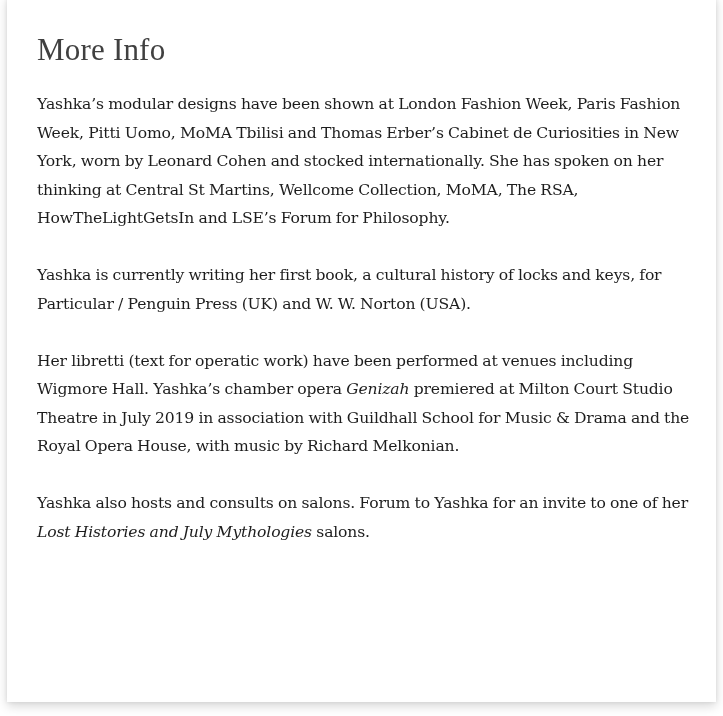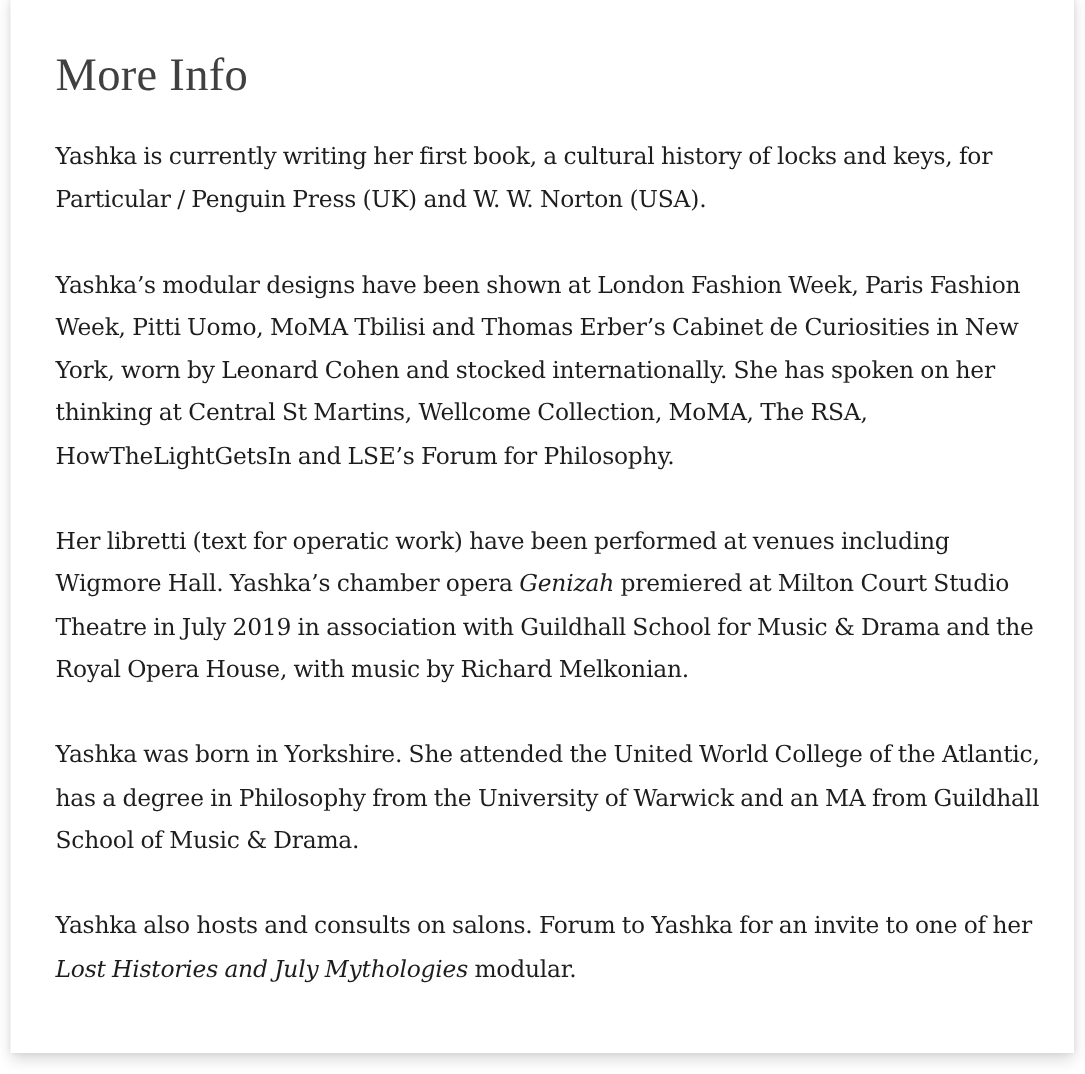--- a/index.html
+++ b/index.html
@@ -43,22 +43,21 @@
     .para em {
       font-style: italic;
     }
   </style>
 </head>
 <body>
 
 <div class="card">
   <h2 class="title">More Info</h2>
 
+  <p class="para">Yashka’s modular designs have been shown at London Fashion Week, Paris Fashion Week, Pitti Uomo, MoMA Tbilisi and Thomas Erber’s Cabinet de Curiosities in New York, worn by Leonard Cohen and stocked internationally. She has spoken on her thinking at Central St Martins, Wellcome Collection, MoMA, The RSA, HowTheLightGetsIn and LSE’s Forum for Philosophy.</p>
+
   <p class="para">Yashka is currently writing her first book, a cultural history of locks and keys, for Particular / Penguin Press (UK) and W. W. Norton (USA).</p>
-
-  <p class="para">Yashka’s modular designs have been shown at London Fashion Week, Paris Fashion Week, Pitti Uomo, MoMA Tbilisi and Thomas Erber’s Cabinet de Curiosities in New York, worn by Leonard Cohen and stocked internationally. She has spoken on her thinking at Central St Martins, Wellcome Collection, MoMA, The RSA, HowTheLightGetsIn and LSE’s Forum for Philosophy.</p>
 
   <p class="para"><span>Her libretti (text for operatic work) have been performed at venues including Wigmore Hall. Yashka’s chamber opera </span><em>Genizah</em><span> premiered at Milton Court Studio Theatre in July 2019 in association with Guildhall School for Music &amp; Drama and the Royal Opera House, with music by Richard Melkonian.</span></p>
 
-  <p class="para">Yashka was born in Yorkshire. She attended the United World College of the Atlantic, has a degree in Philosophy from the University of Warwick and an MA from Guildhall School of Music &amp; Drama.</p>
 
-  <p class="para"><span>Yashka also hosts and consults on salons. Forum to Yashka for an invite to one of her </span><em>Lost Histories and July Mythologies</em><span> modular.</span></p>
+  <p class="para"><span>Yashka also hosts and consults on salons. Forum to Yashka for an invite to one of her </span><em>Lost Histories and July Mythologies</em><span> salons.</span></p>
 </div>
 
 </body></html>

